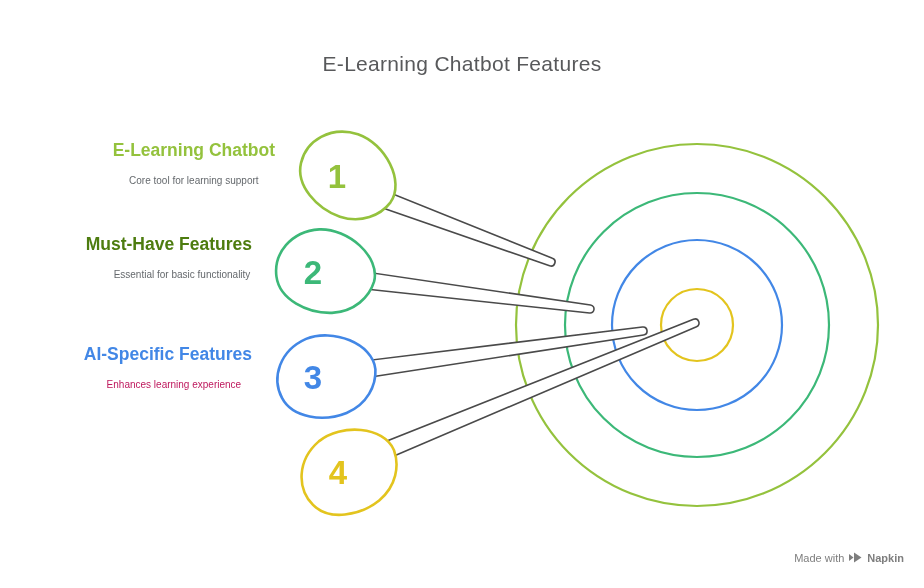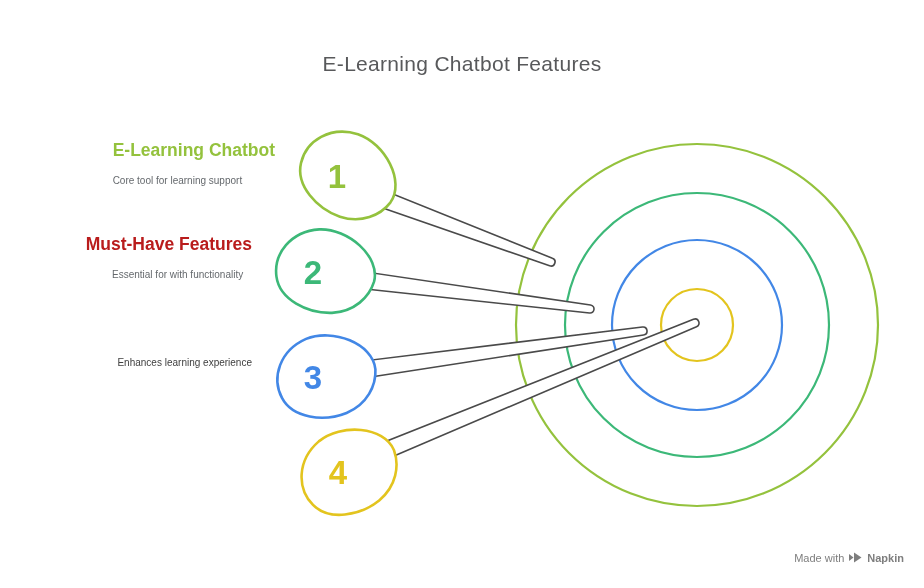--- a/index.html
+++ b/index.html
@@ -4,21 +4,21 @@
 <style>
   html,body{margin:0;padding:0;background:#fff;}
   .canvas{
     position:relative;width:924px;height:588px;background:#fff;overflow:hidden;
     font-family:"Liberation Sans",sans-serif;
   }
   .title{
     position:absolute;top:52px;left:0;width:100%;text-align:center;
     font-size:21px;font-weight:400;letter-spacing:.3px;margin:0;
   }
-  .item{position:absolute;text-align:left;}
+  .item{position:absolute;text-align:center;}
   .item .heading{font-size:17.5px;font-weight:700;line-height:22px;margin:0;}
   .item .desc{font-size:10px;line-height:17.5px;margin:11px 0 0 0;margin-left:auto;}
   .item1{top:139px;right:649px;}
   .item1 .desc{max-width:220px;}
   .item2{top:233px;right:672px;}
   .item2 .desc{max-width:140px;}
   .item3{top:343px;right:672px;}
   .item3 .desc{max-width:230px;}
   .item4{top:438px;right:649px;}
   .item4 .desc{max-width:185px;}
@@ -37,26 +37,27 @@
 <div class="canvas">
 
   <h1 class="title" style="color: rgb(88, 89, 91);">E-Learning Chatbot Features</h1>
 
   <div class="item item1">
     <p class="heading" style="color: rgb(148, 194, 61);">E-Learning Chatbot</p>
     <p class="desc" style="color: rgb(101, 105, 109);">Core tool for learning support</p>
   </div>
 
   <div class="item item2">
-    <p class="heading" style="color: #b91c1c;">Must-Have Features</p>
-    <p class="desc" style="color: rgb(101, 105, 109);">Essential for with functionality</p>
+    <p class="heading" style="color: #4d7c0f;">Must-Have Features</p>
+    <p class="desc" style="color: rgb(101, 105, 109);">Essential for basic functionality</p>
   </div>
 
   <div class="item item3">
-    <p class="desc" style="color: #404040; margin-left: 12px;">Enhances learning experience</p>
+    <p class="heading" style="color: rgb(66, 135, 230);">AI-Specific Features</p>
+    <p class="desc" style="color: #be185d; margin-left: 12px;">Enhances learning experience</p>
   </div>
 
   <div class="item item4">
   </div>
 
   <svg class="figure" width="924" height="588" viewBox="0 0 924 588">
 
     <circle cx="697" cy="325" r="181" fill="none" stroke-width="2.2" stroke="#94c23d"></circle>
     <circle cx="697" cy="325" r="132" fill="none" stroke-width="2.2" stroke="#3cb878"></circle>
     <circle cx="697" cy="325" r="85" fill="none" stroke-width="2.2" stroke="#4287e6"></circle>

